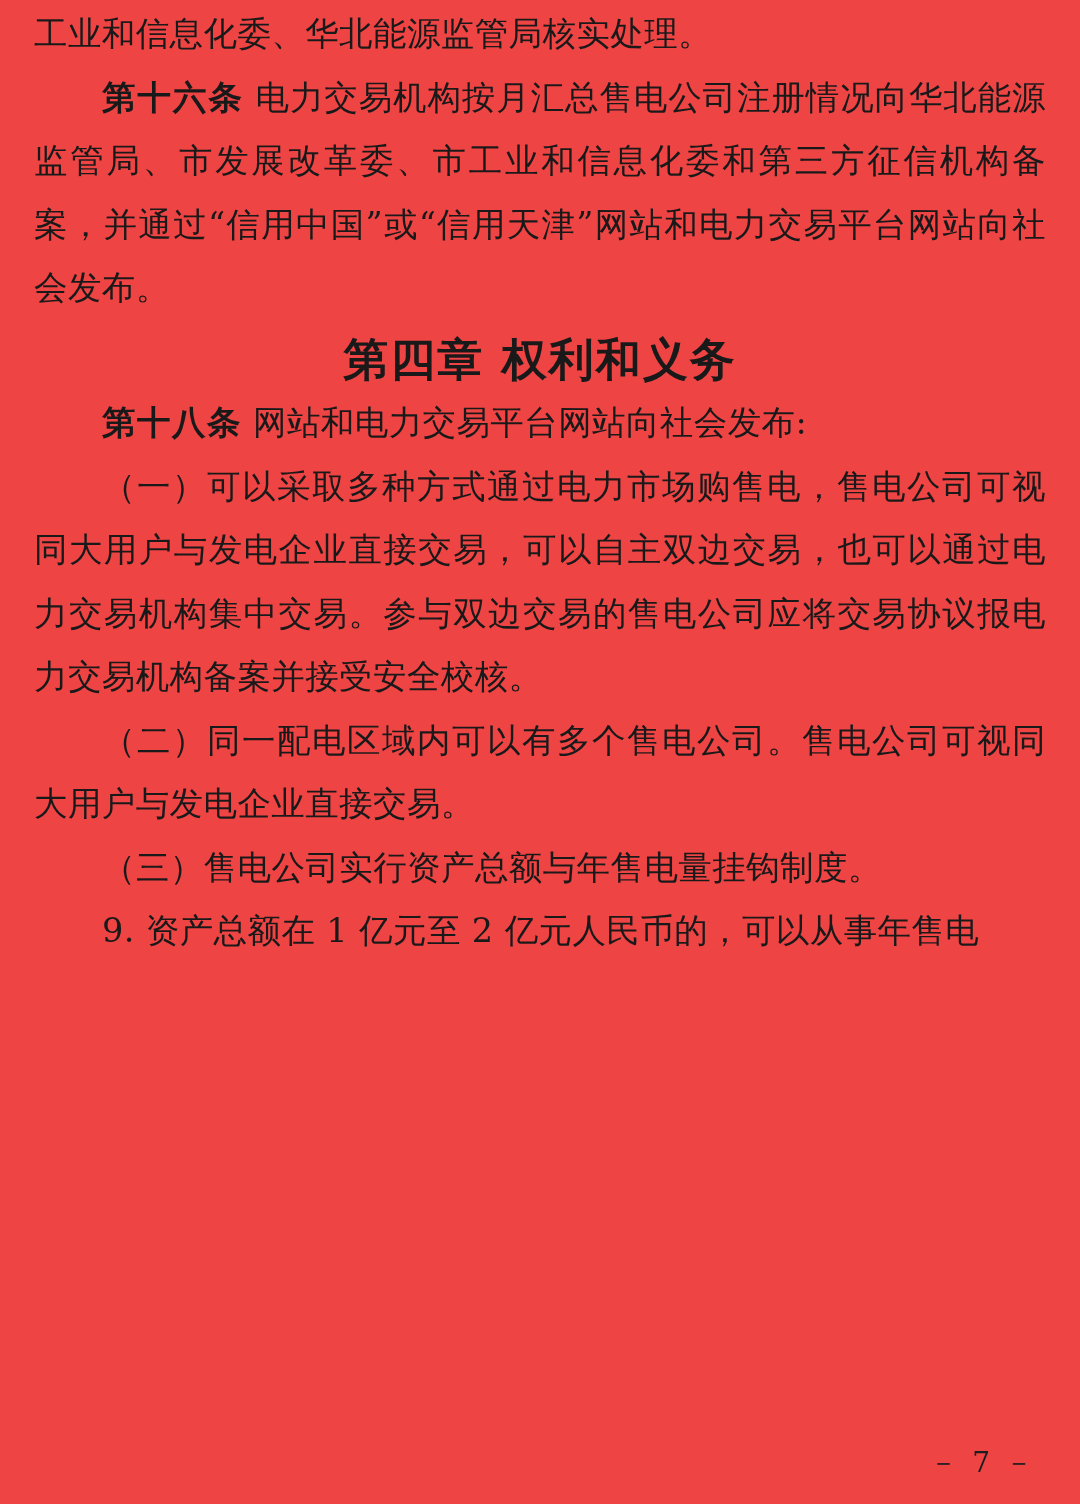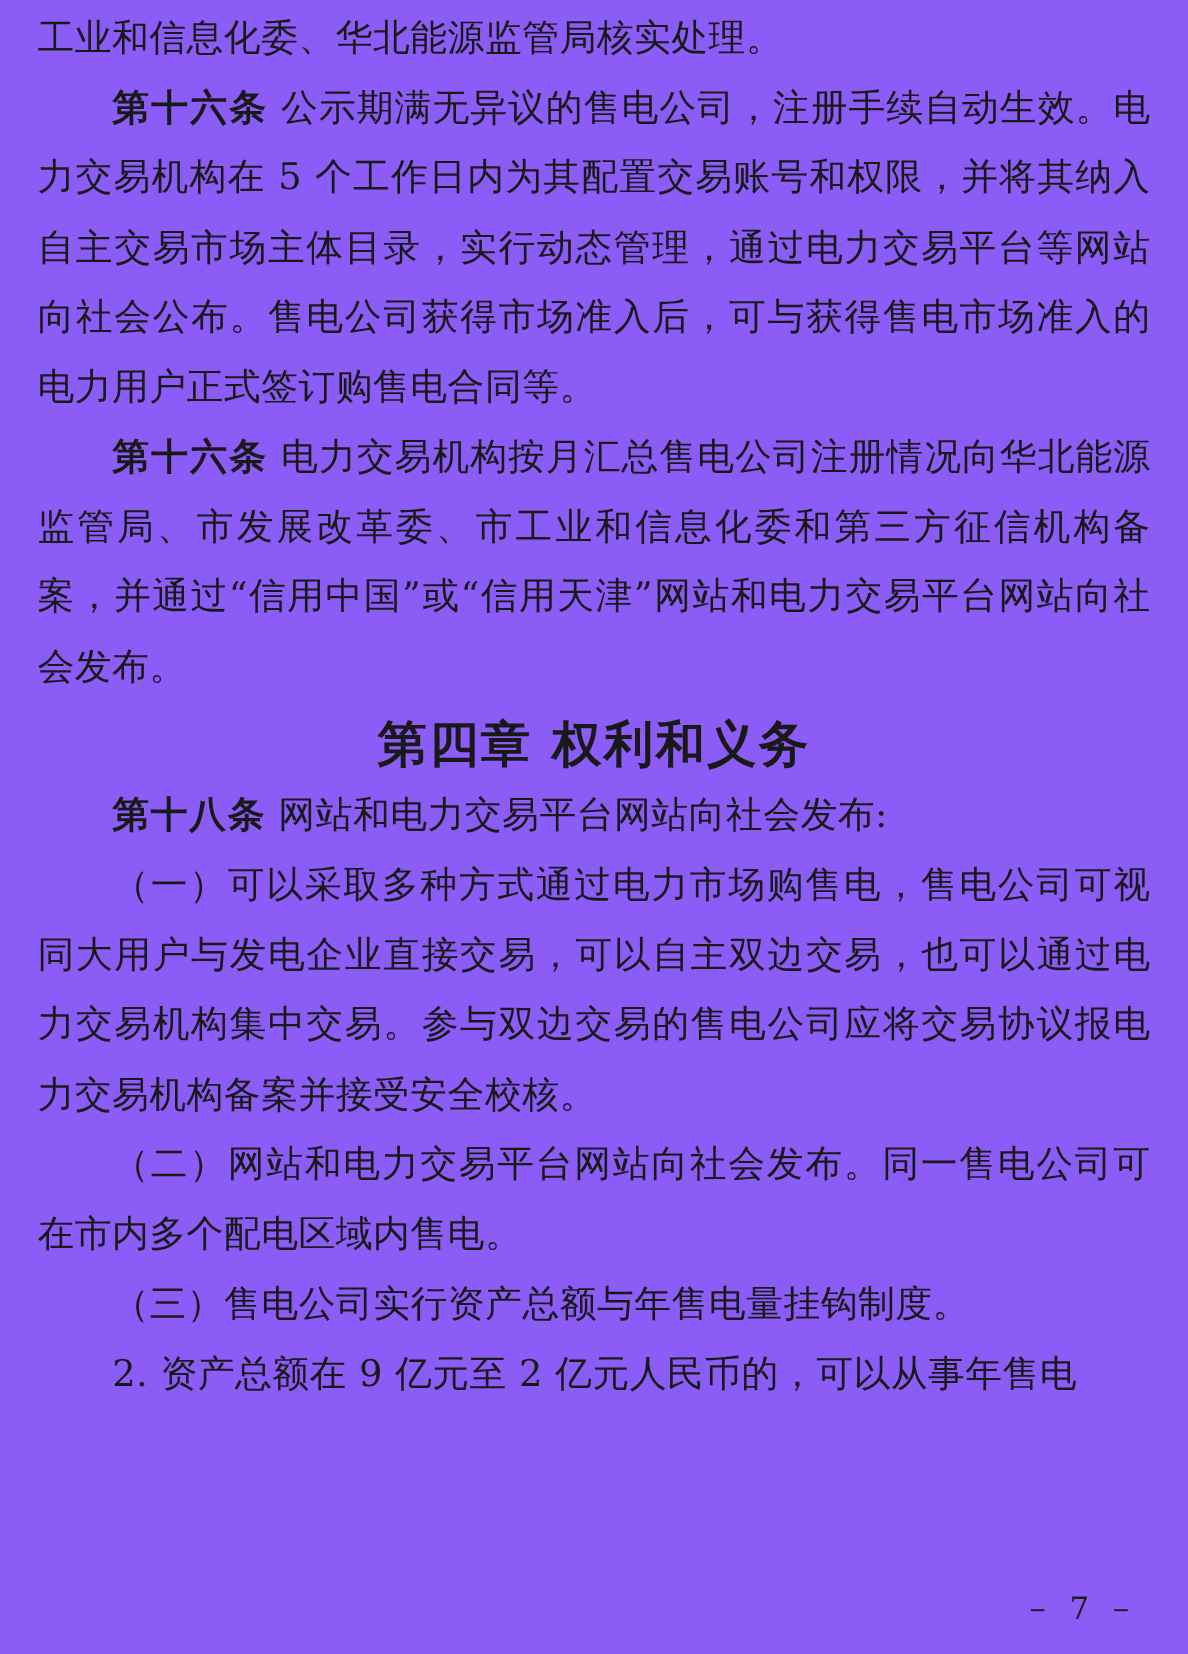--- a/index.html
+++ b/index.html
@@ -4,21 +4,21 @@
 <style>
   html, body {
     margin: 0;
     padding: 0;
     background: #ffffff;
   }
   .page {
     position: relative;
     width: 1080px;
     height: 1504px;
-    background: #8b5cf6;
+    background: #ef4444;
     box-sizing: border-box;
     padding: 0 34px;
     font-family: "DejaVu Serif", "Liberation Serif", serif;
     color: #19191a;
     overflow: hidden;
   }
   .body-text {
     font-size: 33.5px;
     line-height: 63.5px;
     text-align: justify;
@@ -60,51 +60,47 @@
 <body>
 
 <div class="page">
 
   <div class="body-text">
 
     <p class="first-line">
       <span>工业和信息化委、华北能源监管局核实处理。</span>
     </p>
 
-    <p class="indent">
-      <span class="article-label">第十六条</span>
-      <span>公示期满无异议的售电公司，注册手续自动生效。电力交易机构在 5 个工作日内为其配置交易账号和权限，并将其纳入自主交易市场主体目录，实行动态管理，通过电力交易平台等网站向社会公布。售电公司获得市场准入后，可与获得售电市场准入的电力用户正式签订购售电合同等。</span>
-    </p>
 
     <p class="indent">
       <span class="article-label">第十六条</span>
       <span>电力交易机构按月汇总售电公司注册情况向华北能源监管局、市发展改革委、市工业和信息化委和第三方征信机构备案，并通过“信用中国”或“信用天津”网站和电力交易平台网站向社会发布。</span>
     </p>
 
     <p class="chapter-heading">第四章 权利和义务</p>
 
     <p class="indent">
       <span class="article-label">第十八条</span>
       <span>网站和电力交易平台网站向社会发布:</span>
     </p>
 
     <p class="indent">
       <span>（一）可以采取多种方式通过电力市场购售电，售电公司可视同大用户与发电企业直接交易，可以自主双边交易，也可以通过电力交易机构集中交易。参与双边交易的售电公司应将交易协议报电力交易机构备案并接受安全校核。</span>
     </p>
 
     <p class="indent">
-      <span>（二）网站和电力交易平台网站向社会发布。同一售电公司可在市内多个配电区域内售电。</span>
+      <span>（二）同一配电区域内可以有多个售电公司。售电公司可视同大用户与发电企业直接交易。</span>
     </p>
 
     <p class="indent">
       <span>（三）售电公司实行资产总额与年售电量挂钩制度。</span>
     </p>
 
 
     <p class="indent">
-      <span>2. 资产总额在 9 亿元至 2 亿元人民币的，可以从事年售电</span>
+      <span>9. 资产总额在 1 亿元至 2 亿元人民币的，可以从事年售电</span>
     </p>
 
   </div>
 
   <div class="page-number">－ 7 －</div>
 
 </div>
 
 </body></html>

